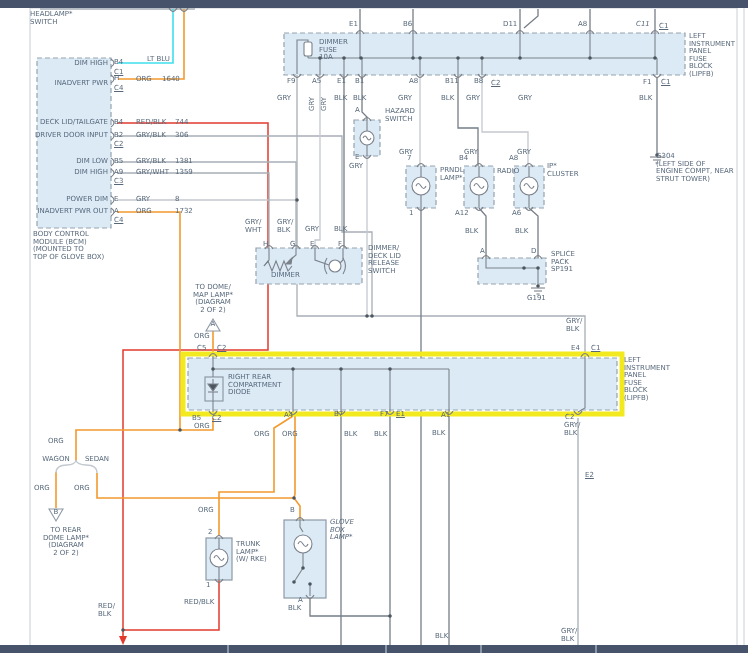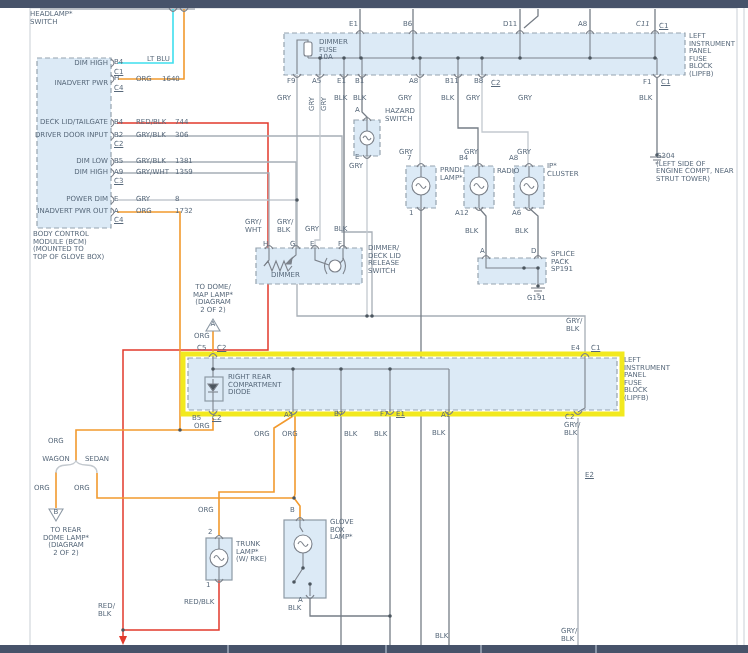--- a/index.html
+++ b/index.html
@@ -407,21 +407,21 @@
       <div class="lb" style="left: 198px; top: 507px;">ORG</div>
       <div class="lb" style="left: 208px; top: 529px;">2</div>
       <div class="lb" style="left: 236px; top: 541px;">TRUNK
 LAMP*
 (W/ RKE)</div>
       <div class="lb" style="left: 206px; top: 582px;">1</div>
       <div class="lb" style="left: 184px; top: 599px;">RED/BLK</div>
       <div class="lb" style="left: 98px; top: 603px;">RED/
 BLK</div>
       <div class="lb" style="left: 290px; top: 507px;">B</div>
-      <div class="lb" style="left: 330px; top: 519px;">GLOVE
+      <div class="lb" style="left: 330px; top: 519px; font-style: italic;">GLOVE
 BOX
 LAMP*</div>
       <div class="lb" style="left: 298px; top: 597px;">A</div>
       <div class="lb" style="left: 288px; top: 605px;">BLK</div>
       <div class="lb" style="left: 435px; top: 633px;">BLK</div>
       <div class="lb" style="left: 561px; top: 628px;">GRY/
 BLK</div>
     </div>
 
   <div class="bar top"></div>

